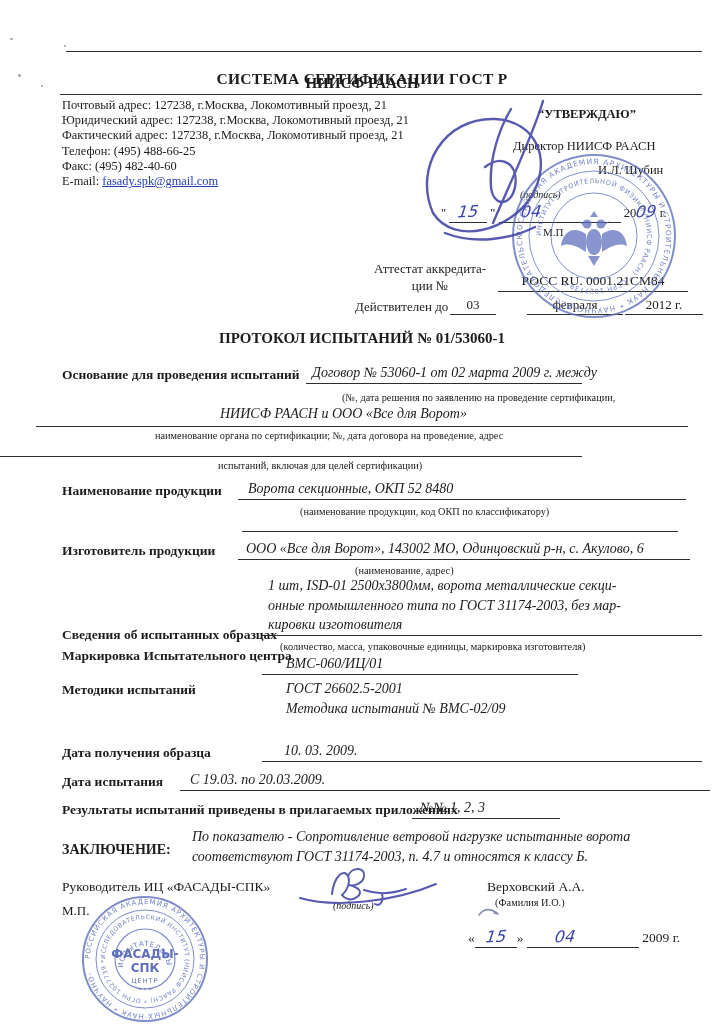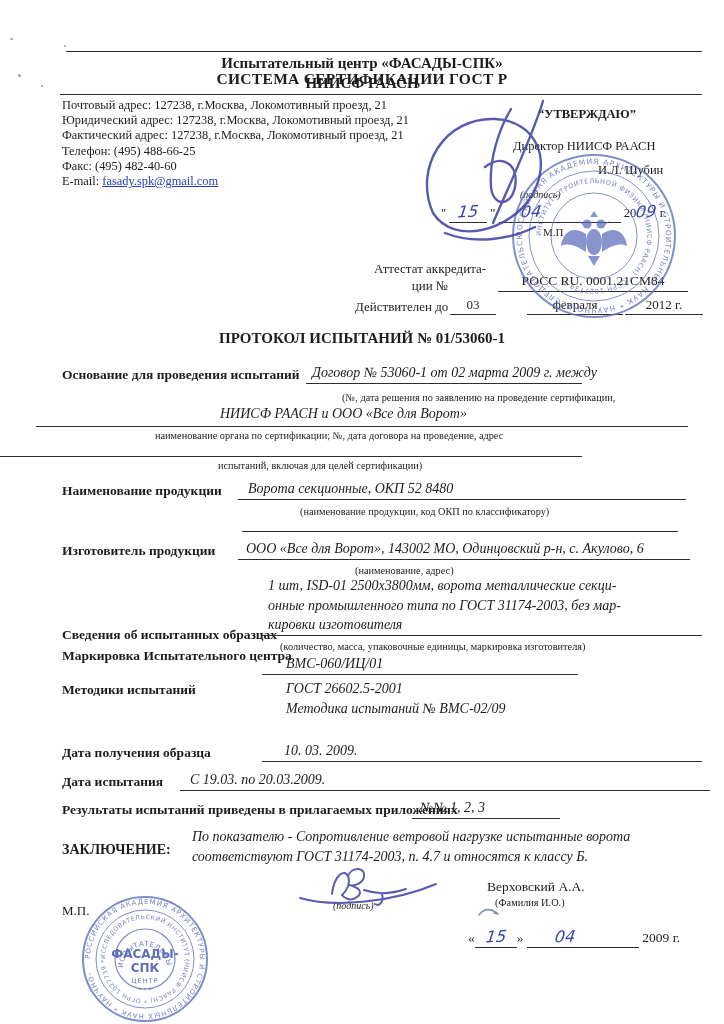--- a/index.html
+++ b/index.html
@@ -30,21 +30,20 @@
 
 <div class="page">
 
   <div class="speck" style="left:10px;top:38px;width:3px;height:2px;"></div>
   <div class="speck" style="left:64px;top:45px;width:2px;height:2px;"></div>
   <div class="speck" style="left:18px;top:74px;width:3px;height:3px;"></div>
   <div class="speck" style="left:41px;top:85px;width:2px;height:2px;"></div>
 
   <div class="abs t1 ctr" style="left:0;top:30px;width:724px;">СИСТЕМА СЕРТИФИКАЦИИ ГОСТ Р</div>
   <div class="rule" style="left:66px;top:51px;width:636px;"></div>
-  <div class="abs t2 ctr" style="left:0;top:55px;width:724px;">Испытательный центр «ФАСАДЫ-СПК»</div>
   <div class="abs t2 ctr" style="left:0;top:75px;width:724px;">НИИСФ РААСН</div>
   <div class="rule" style="left:60px;top:94px;width:642px;"></div>
 
   <div class="abs contacts" style="left:62px;top:98px;">
     <div>Почтовый адрес: 127238, г.Москва, Локомотивный проезд, 21</div>
     <div>Юридический адрес: 127238, г.Москва, Локомотивный проезд, 21</div>
     <div>Фактический адрес: 127238, г.Москва, Локомотивный проезд, 21</div>
     <div>Телефон: (495) 488-66-25</div>
     <div>Факс: (495) 482-40-60</div>
     <div><span>E-mail: </span><a class="email-link" href="#">fasady.spk@gmail.com</a></div>
@@ -111,20 +110,21 @@
   <div class="abs lbl" style="left:62px;top:774px;">Дата испытания</div>
   <div class="abs ubox" style="left:180px;top:770px;width:530px;"><span class="val" style="padding-left:10px;">С 19.03. по 20.03.2009.</span></div>
 
   <div class="abs lbl" style="left:62px;top:802px;">Результаты испытаний приведены в прилагаемых приложениях</div>
   <div class="abs ubox" style="left:412px;top:798px;width:148px;font-family:Liberation Serif, serif;"><span class="val" style="padding-left:8px;">№№ 1, 2, 3</span></div>
 
   <div class="abs val" style="left:192px;top:829px;">По показателю - Сопротивление ветровой нагрузке испытанные ворота</div>
   <div class="abs b" style="left:62px;top:842px;font-size:14px;">ЗАКЛЮЧЕНИЕ:</div>
   <div class="abs val" style="left:192px;top:849px;">соответствуют ГОСТ 31174-2003, п. 4.7 и относятся к классу Б.</div>
 
+  <div class="abs" style="left:62px;top:879px;font-size:13.5px;">Руководитель ИЦ «ФАСАДЫ-СПК»</div>
   <div class="abs" style="left:62px;top:903px;font-size:13px;">М.П.</div>
   <div class="abs tiny-i" style="left:333px;top:900px;">(подпись)</div>
   <div class="abs" style="left:487px;top:879px;font-size:13.5px;">Верховский А.А.</div>
   <div class="abs cap" style="left:495px;top:897px;">(Фамилия И.О.)</div>
 
   <div class="abs" style="left:468px;top:927px;font-size:13.5px;">
     <span>«</span><span class="u" style="width:42px;"><span class="hand">15</span></span><span>»</span>
     <span class="u" style="width:112px;"><span class="hand" style="margin-right:36px;">04</span></span>
     <span>2009 г.</span>
   </div>

